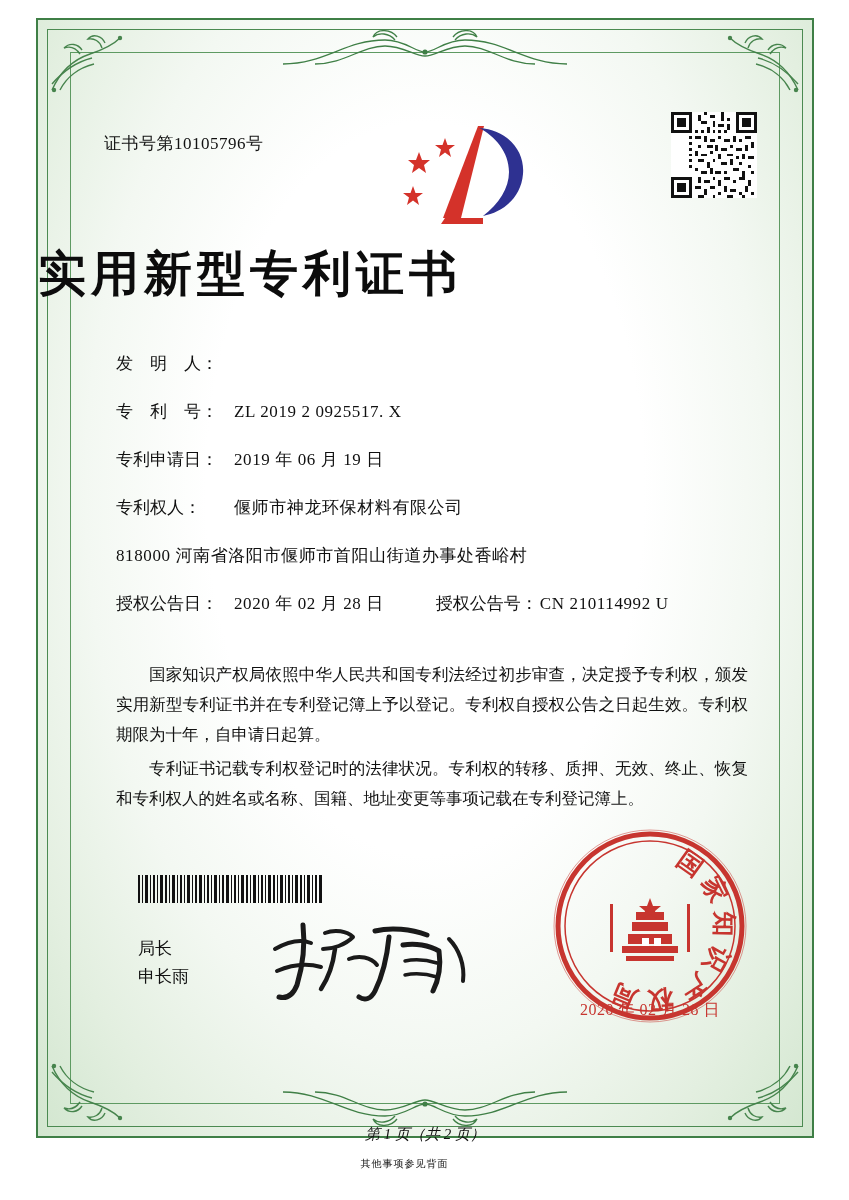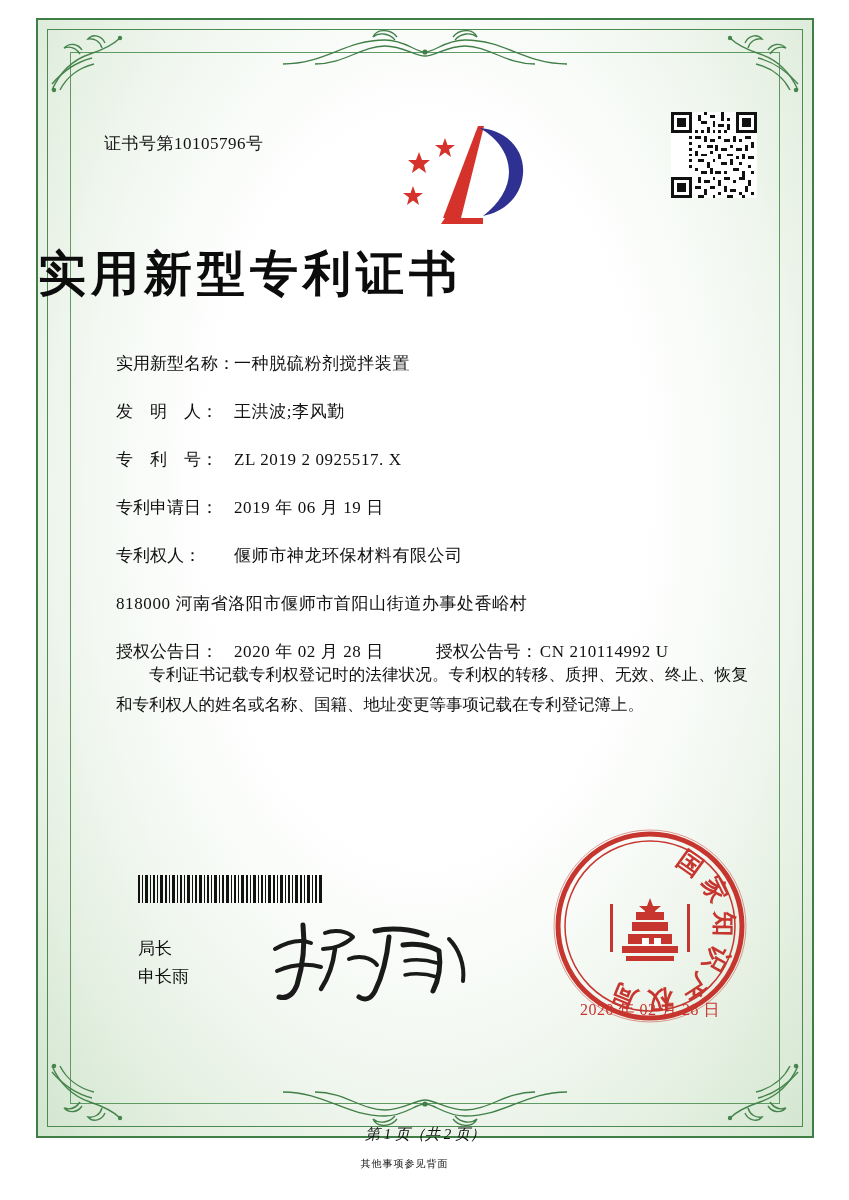--- a/index.html
+++ b/index.html
@@ -442,28 +442,23 @@
           <rect x="19" y="28" width="2" height="1"></rect>
             <rect x="24" y="28" width="1" height="1"></rect>
         </g>
       </svg>
     </div>
 
     <div class="title">实用新型专利证书</div>
 
     <div class="fields">
 
-      <div class="field-row">
-        <span class="field-label">实用新型名称：</span>
-        <span class="field-value">一种脱硫粉剂搅拌装置</span>
-      </div>
 
       <div class="field-row">
         <span class="field-label">发　明　人：</span>
-        <span class="field-value">王洪波;李风勤</span>
       </div>
 
       <div class="field-row">
         <span class="field-label">专　利　号：</span>
         <span class="field-value">ZL 2019 2 0925517. X</span>
       </div>
 
       <div class="field-row">
         <span class="field-label">专利申请日：</span>
         <span class="field-value">2019 年 06 月 19 日</span>
@@ -482,20 +477,21 @@
         <span class="field-label">授权公告日：</span>
         <span class="field-value">2020 年 02 月 28 日</span>
         <span class="field-gap"></span>
         <span class="field-label2">授权公告号：</span>
         <span class="field-value">CN 210114992 U</span>
       </div>
 
     </div>
 
     <div class="body-text">
+      <p>国家知识产权局依照中华人民共和国专利法经过初步审查，决定授予专利权，颁发实用新型专利证书并在专利登记簿上予以登记。专利权自授权公告之日起生效。专利权期限为十年，自申请日起算。</p>
       <p>专利证书记载专利权登记时的法律状况。专利权的转移、质押、无效、终止、恢复和专利权人的姓名或名称、国籍、地址变更等事项记载在专利登记簿上。</p>
     </div>
 
     <div class="barcode">
       <svg viewBox="0 0 185 28" shape-rendering="crispEdges">
         <g fill="#111">
           <rect x="0" y="0" width="2" height="28"></rect>
             <rect x="4" y="0" width="1" height="28"></rect>
           <rect x="7" y="0" width="3" height="28"></rect>
             <rect x="12" y="0" width="1" height="28"></rect>

